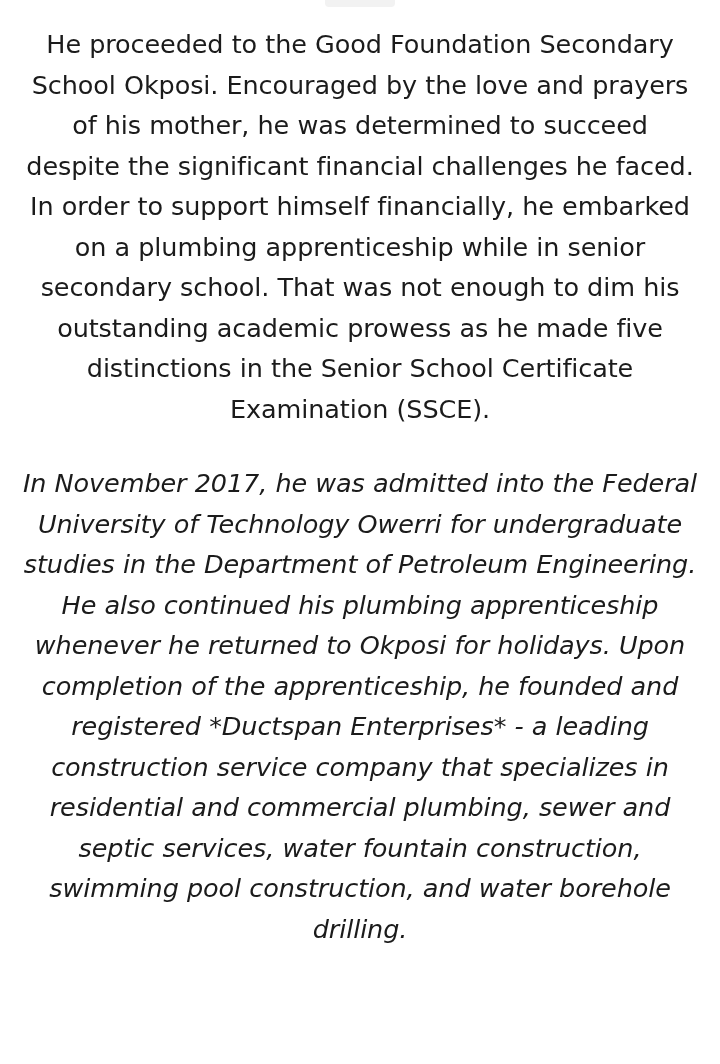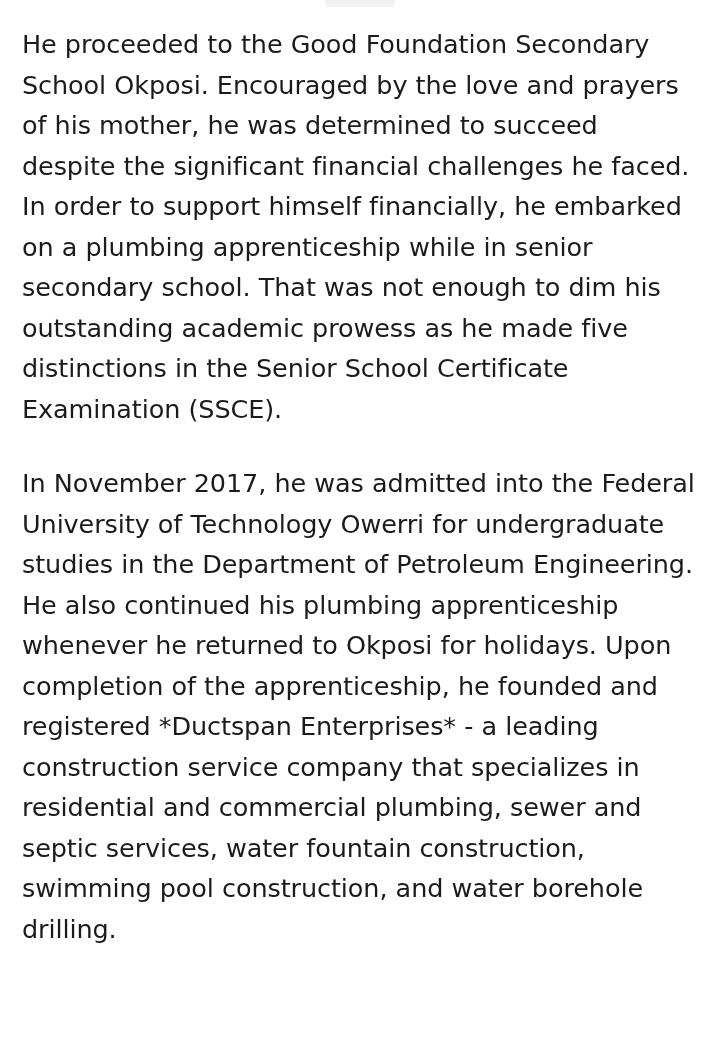--- a/index.html
+++ b/index.html
@@ -35,24 +35,25 @@
   .article {
     margin: 0;
   }
   .para {
     font-size: 25.5px;
     line-height: 40.5px;
     letter-spacing: -0.1px;
     color: #1b1b1b;
     margin: 0 0 34px 0;
     word-spacing: 0.2px;
-    text-align: left;
+    text-align: center;
   }
   .para:last-child {
     margin-bottom: 0;
+    font-style: italic;
   }
 </style>
 </head>
 <body>
 
 <div class="page">
   <div class="top-notch"></div>
   <div class="article">
     <p class="para">He proceeded to the Good Foundation Secondary School Okposi. Encouraged by the love and prayers of his mother, he was determined to succeed despite the significant financial challenges he faced. In order to support himself financially, he embarked on a plumbing apprenticeship while in senior secondary school. That was not enough to dim his outstanding academic prowess as he made five distinctions in the  Senior School Certificate Examination (SSCE).</p>
     <p class="para">In November 2017, he was admitted into the Federal University of Technology Owerri for undergraduate studies in the Department of Petroleum Engineering. He also continued his plumbing apprenticeship whenever he returned to Okposi for holidays. Upon completion of the apprenticeship, he founded and registered *Ductspan Enterprises* - a leading construction service company that specializes in residential and commercial plumbing, sewer and septic services, water fountain construction, swimming pool construction, and water borehole drilling.</p>

